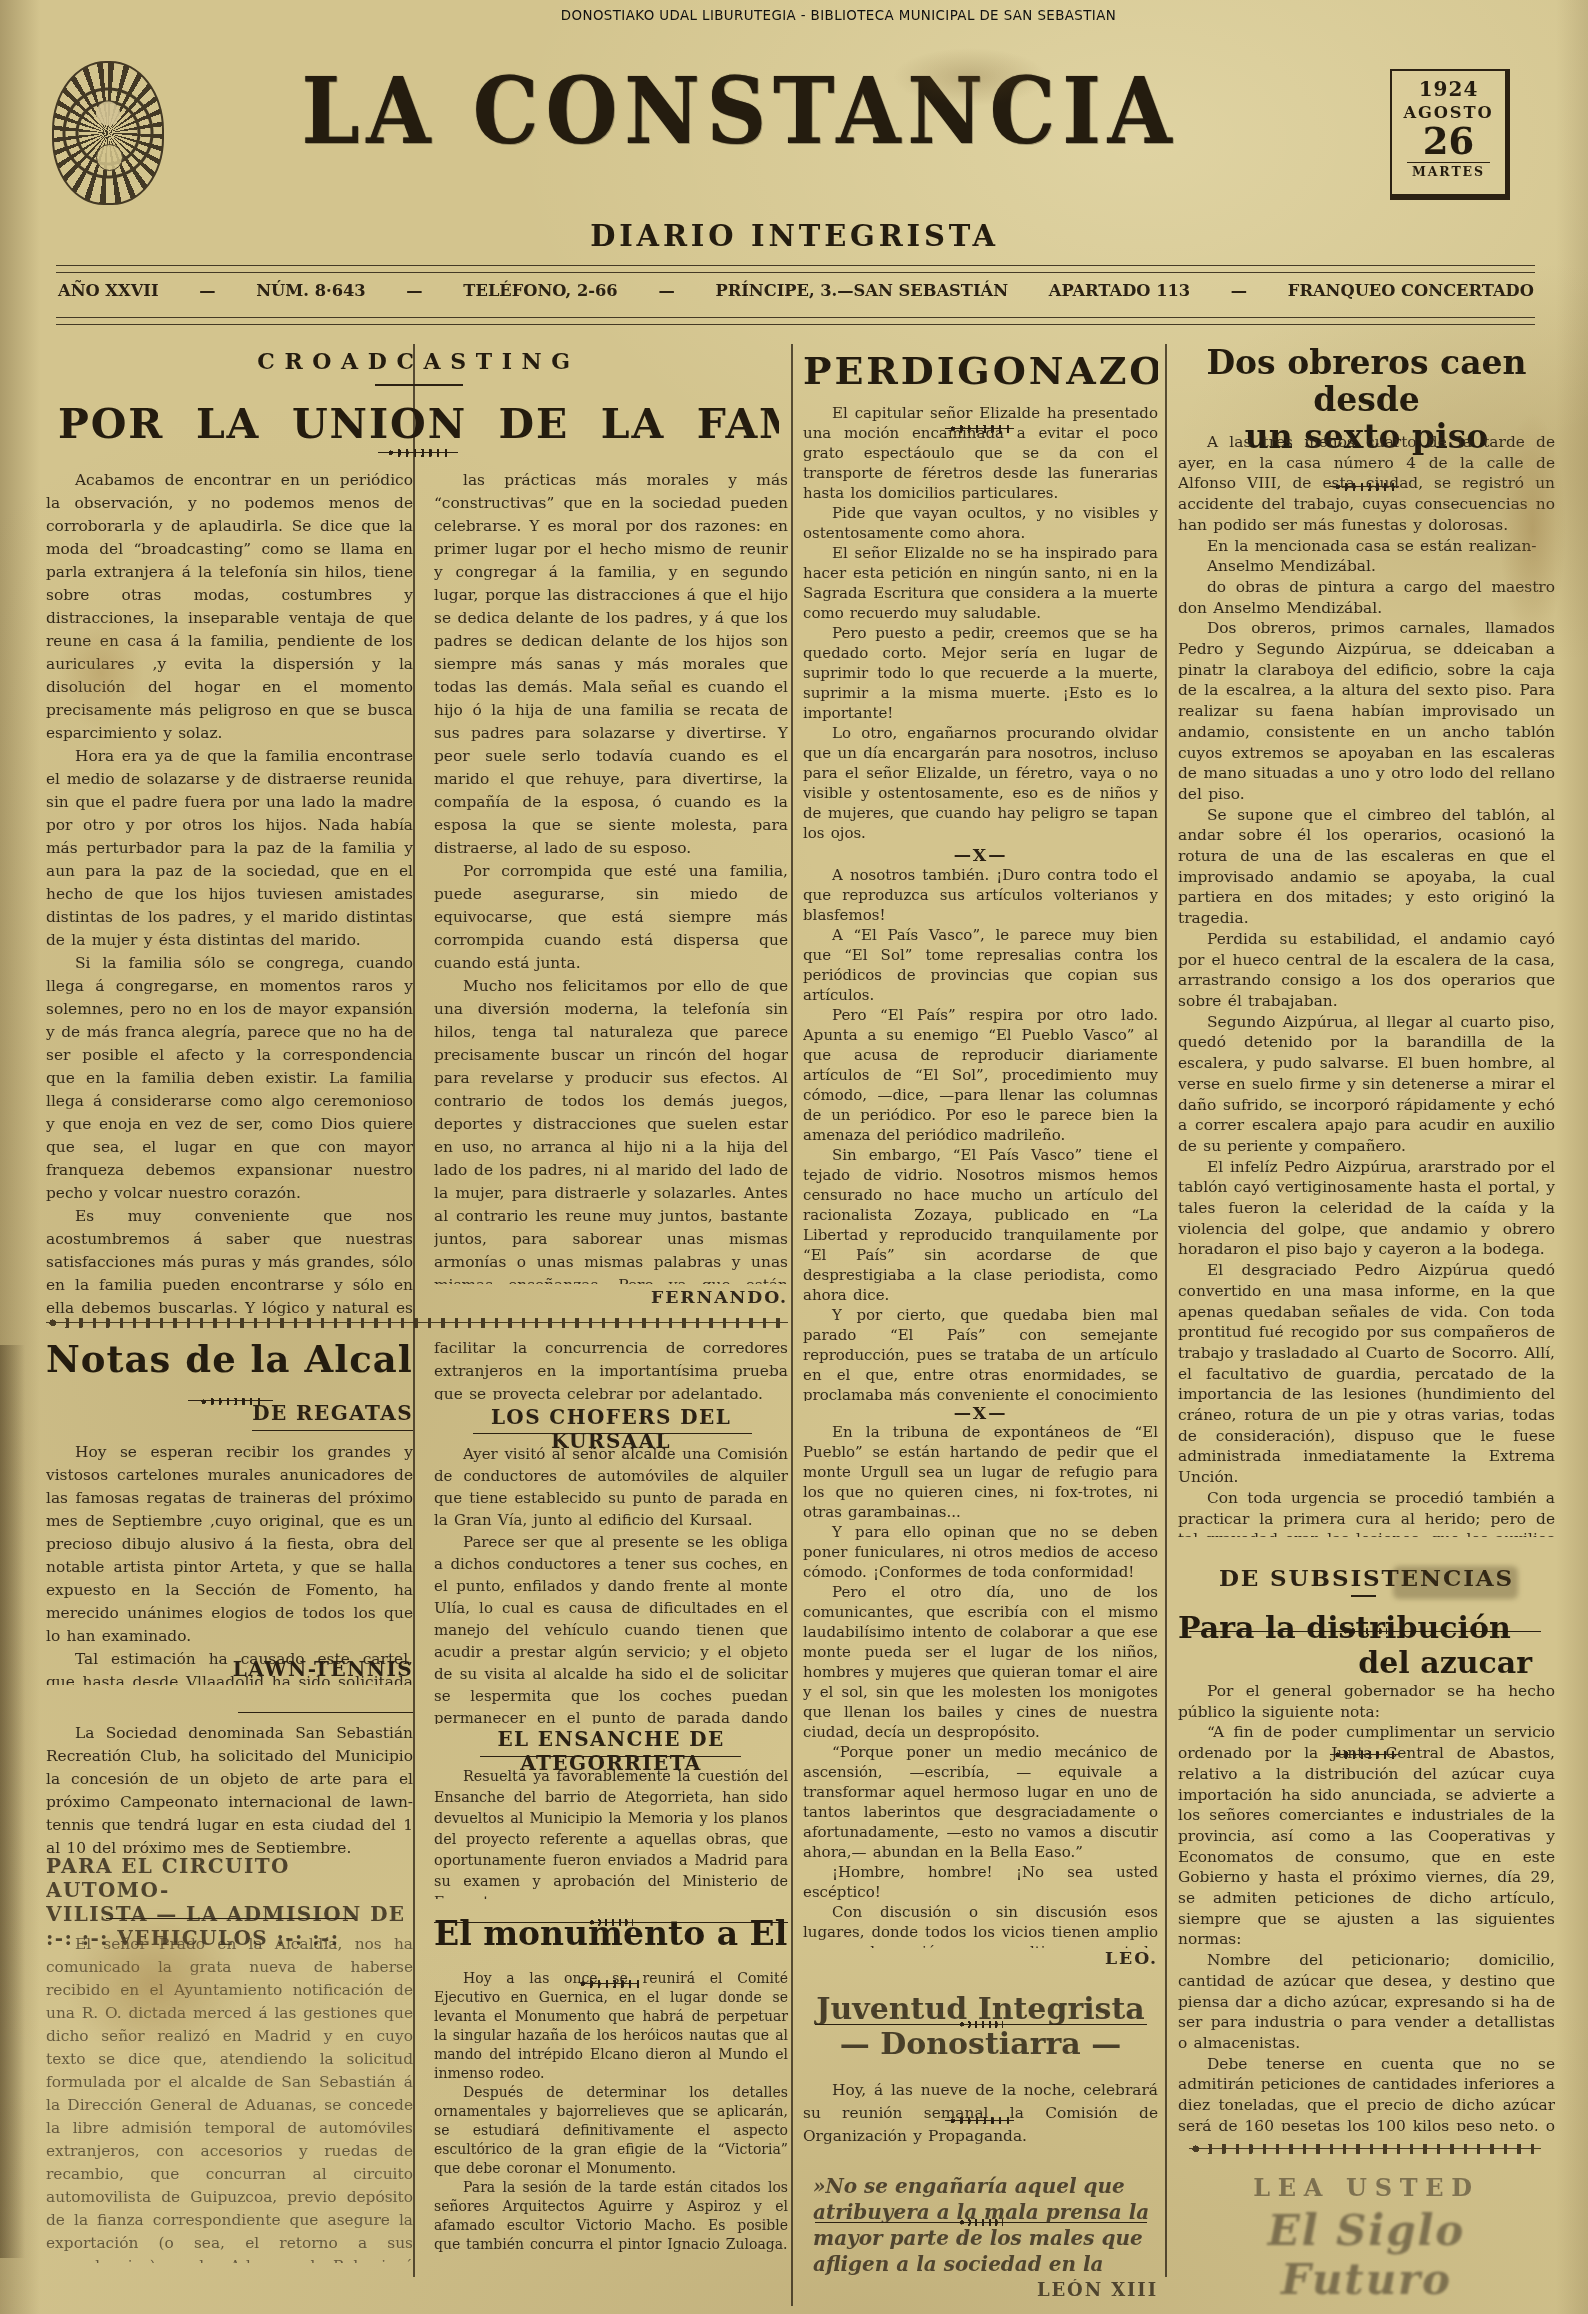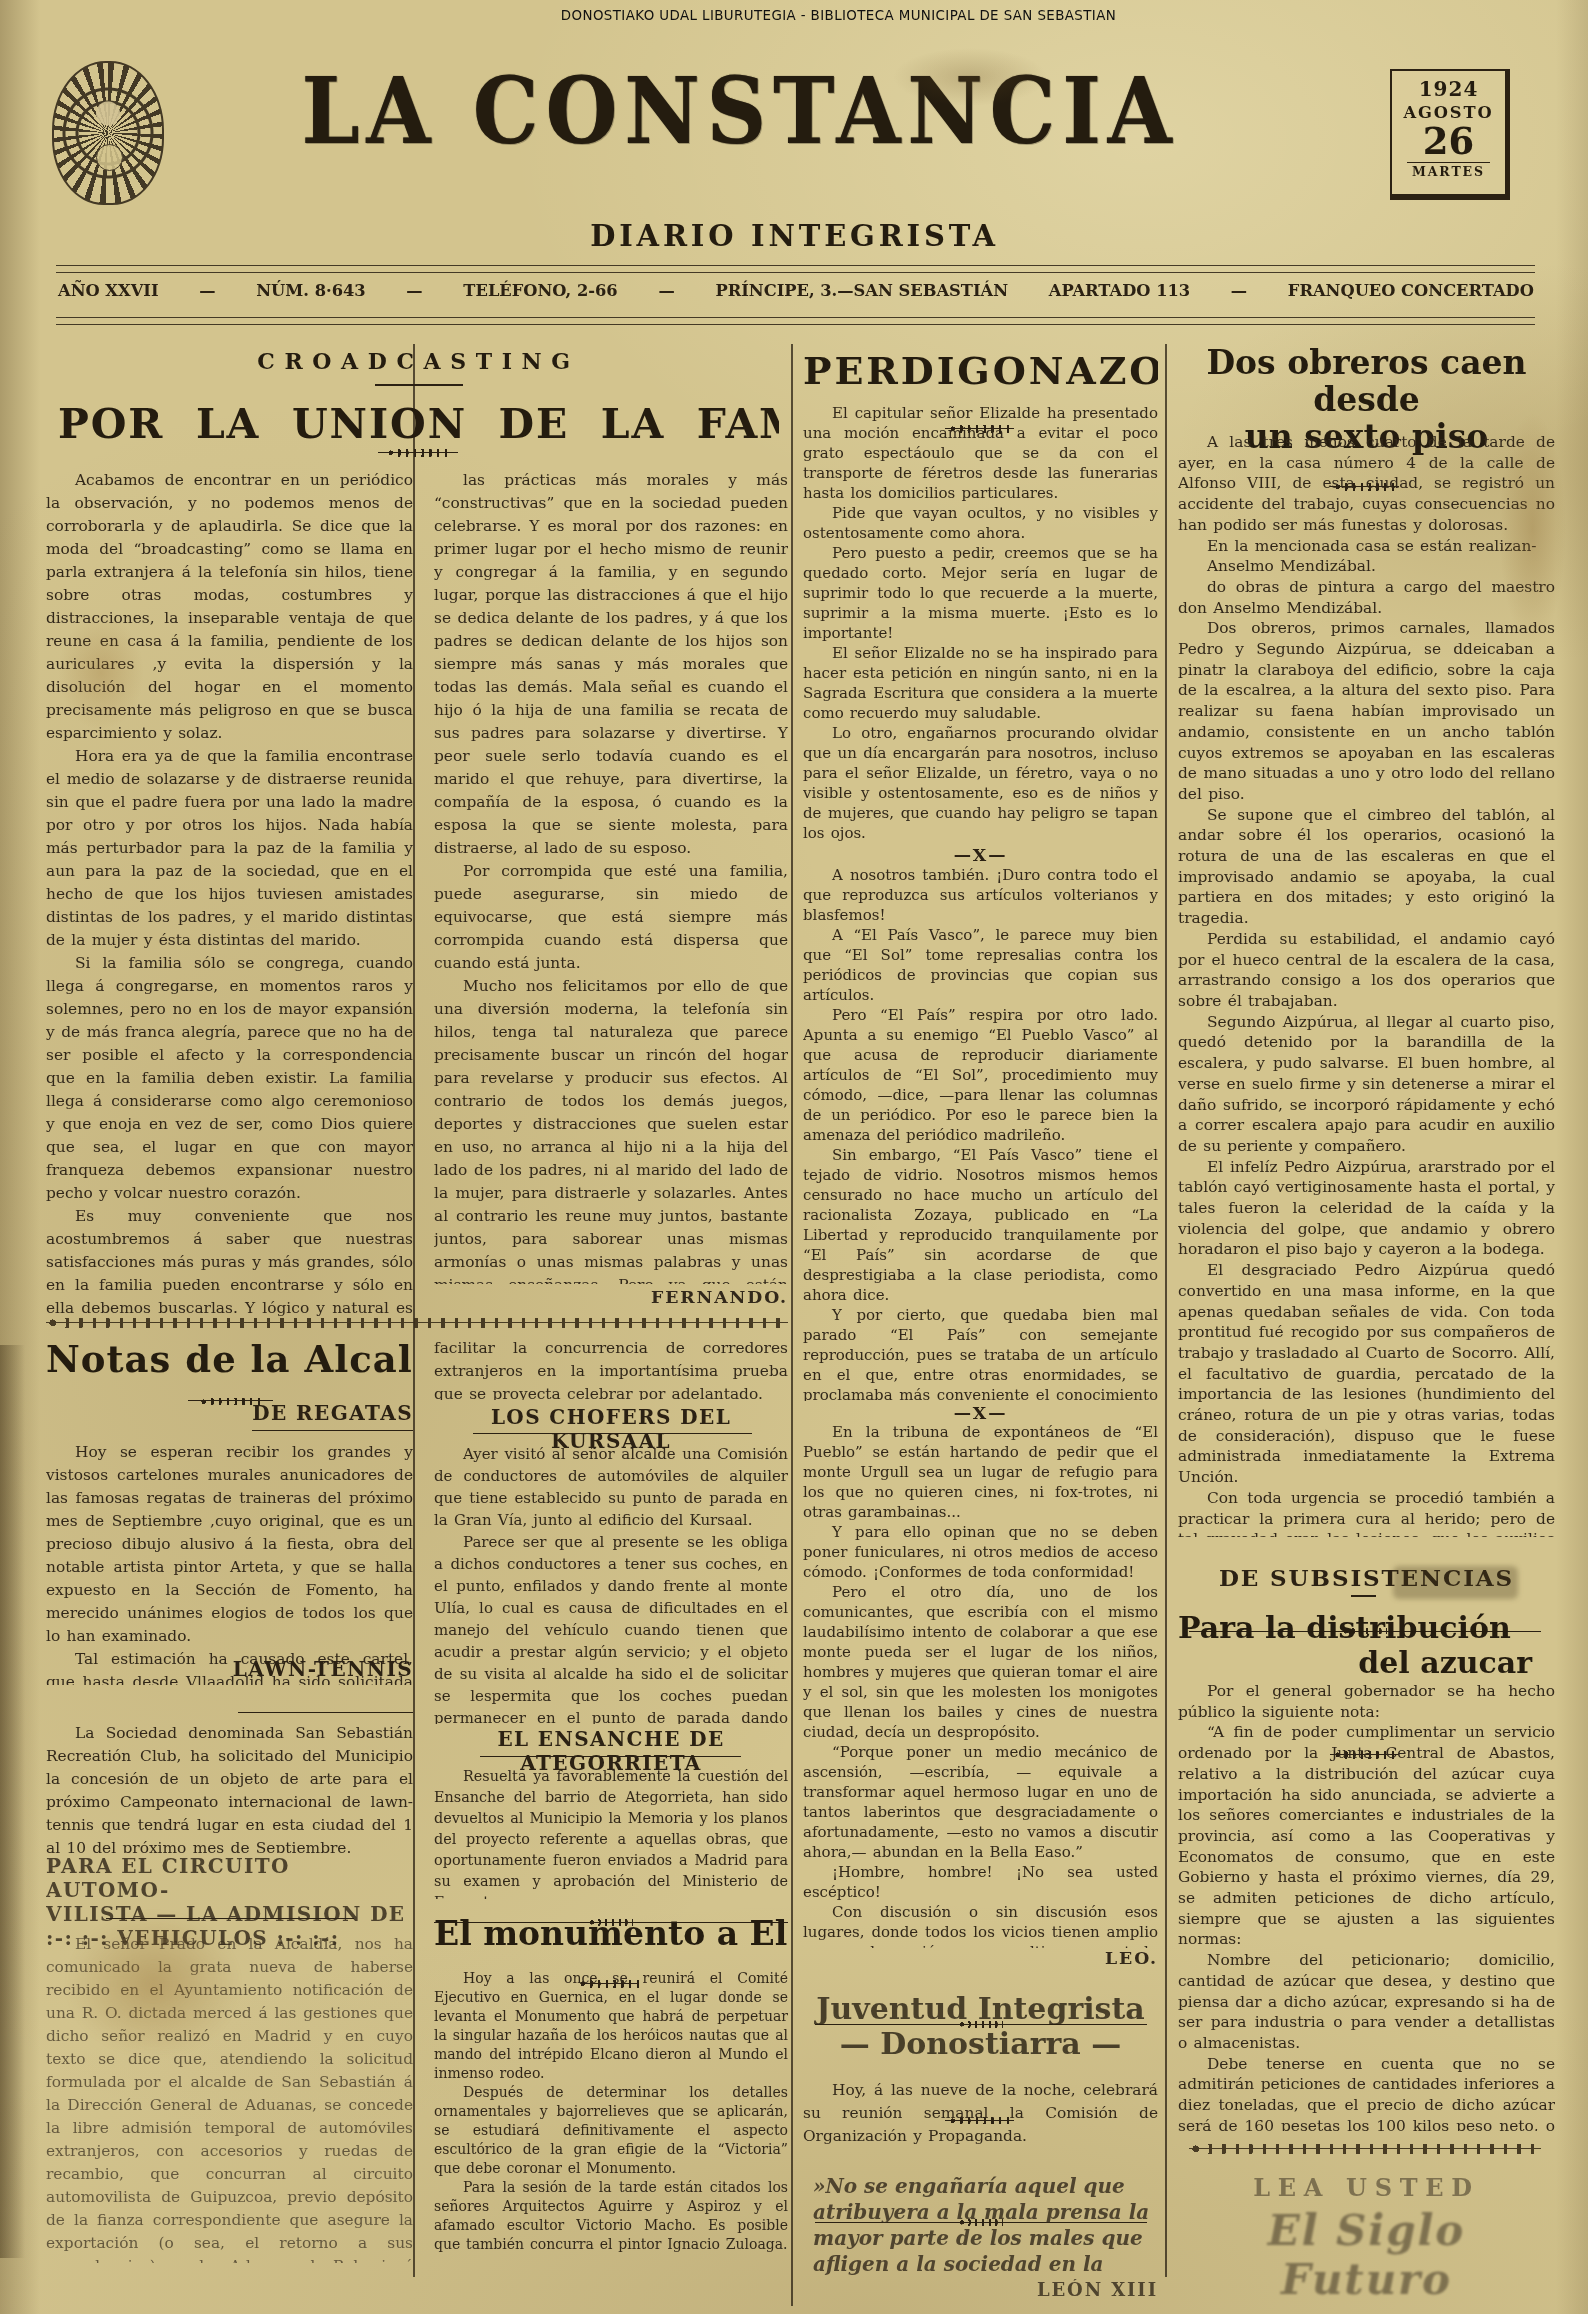--- a/index.html
+++ b/index.html
@@ -195,22 +195,22 @@
       <p class="para">Hoy a las once se reunirá el Comité Ejecutivo en Guernica, en el lugar donde se levanta el Monumento que habrá de perpetuar la singular hazaña de los heróicos nautas que al mando del intrépido Elcano dieron al Mundo el inmenso rodeo.</p>
       <p class="para">Después de determinar los detalles ornamentales y bajorrelieves que se aplicarán, se estudiará definitivamente el aspecto escultórico de la gran efigie de la “Victoria” que debe coronar el Monumento.</p>
       <p class="para">Para la sesión de la tarde están citados los señores Arquitectos Aguirre y Aspiroz y el afamado escultor Victorio Macho. Es posible que también concurra el pintor Ignacio Zuloaga.</p>
     </div>
 
   <div class="blk sect-title" style="left:803px;top:348px;width:355px;font-size:38px;letter-spacing:2.9px;">PERDIGONAZOS</div>
   <div class="abs orn" style="left:893px;top:388px;width:173px;"></div>
   <div class="blk col3-body" style="left:803px;top:403px;width:355px;height:440px;">
       <p class="para">El capitular señor Elizalde ha presentado una moción encaminada a evitar el poco grato espectáoulo que se da con el transporte de féretros desde las funerarias hasta los domicilios particulares.</p>
       <p class="para">Pide que vayan ocultos, y no visibles y ostentosamente como ahora.</p>
+      <p class="para">El señor Elizalde no se ha inspirado para hacer esta petición en ningún santo, ni en la Sagrada Escritura que considera a la muerte como recuerdo muy saludable.</p>
       <p class="para">Pero puesto a pedir, creemos que se ha quedado corto. Mejor sería en lugar de suprimir todo lo que recuerde a la muerte, suprimir a la misma muerte. ¡Esto es lo importante!</p>
-      <p class="para">El señor Elizalde no se ha inspirado para hacer esta petición en ningún santo, ni en la Sagrada Escritura que considera a la muerte como recuerdo muy saludable.</p>
       <p class="para">Lo otro, engañarnos procurando olvidar que un día encargarán para nosotros, incluso para el señor Elizalde, un féretro, vaya o no visible y ostentosamente, eso es de niños y de mujeres, que cuando hay peligro se tapan los ojos.</p>
     </div>
   <div class="blk xsep" style="left:803px;top:845px;width:355px;">—X—</div>
   <div class="blk col3-body" style="left:803px;top:865px;width:355px;height:536px;">
       <p class="para">A nosotros también. ¡Duro contra todo el que reproduzca sus artículos volterianos y blasfemos!</p>
       <p class="para">A “El País Vasco”, le parece muy bien que “El Sol” tome represalias contra los periódicos de provincias que copian sus artículos.</p>
       <p class="para">Pero “El País” respira por otro lado. Apunta a su enemigo “El Pueblo Vasco” al que acusa de reproducir diariamente artículos de “El Sol”, procedimiento muy cómodo, —dice, —para llenar las columnas de un periódico. Por eso le parece bien la amenaza del periódico madrileño.</p>
       <p class="para">Sin embargo, “El País Vasco” tiene el tejado de vidrio. Nosotros mismos hemos censurado no hace mucho un artículo del racionalista Zozaya, publicado en “La Libertad y reproducido tranquilamente por “El País” sin acordarse de que desprestigiaba a la clase periodista, como ahora dice.</p>
       <p class="para">Y por cierto, que quedaba bien mal parado “El País” con semejante reproducción, pues se trataba de un artículo en el que, entre otras enormidades, se proclamaba más conveniente el conocimiento de la Constitución española, que el de la Sagrada Escritura.</p>
     </div>

